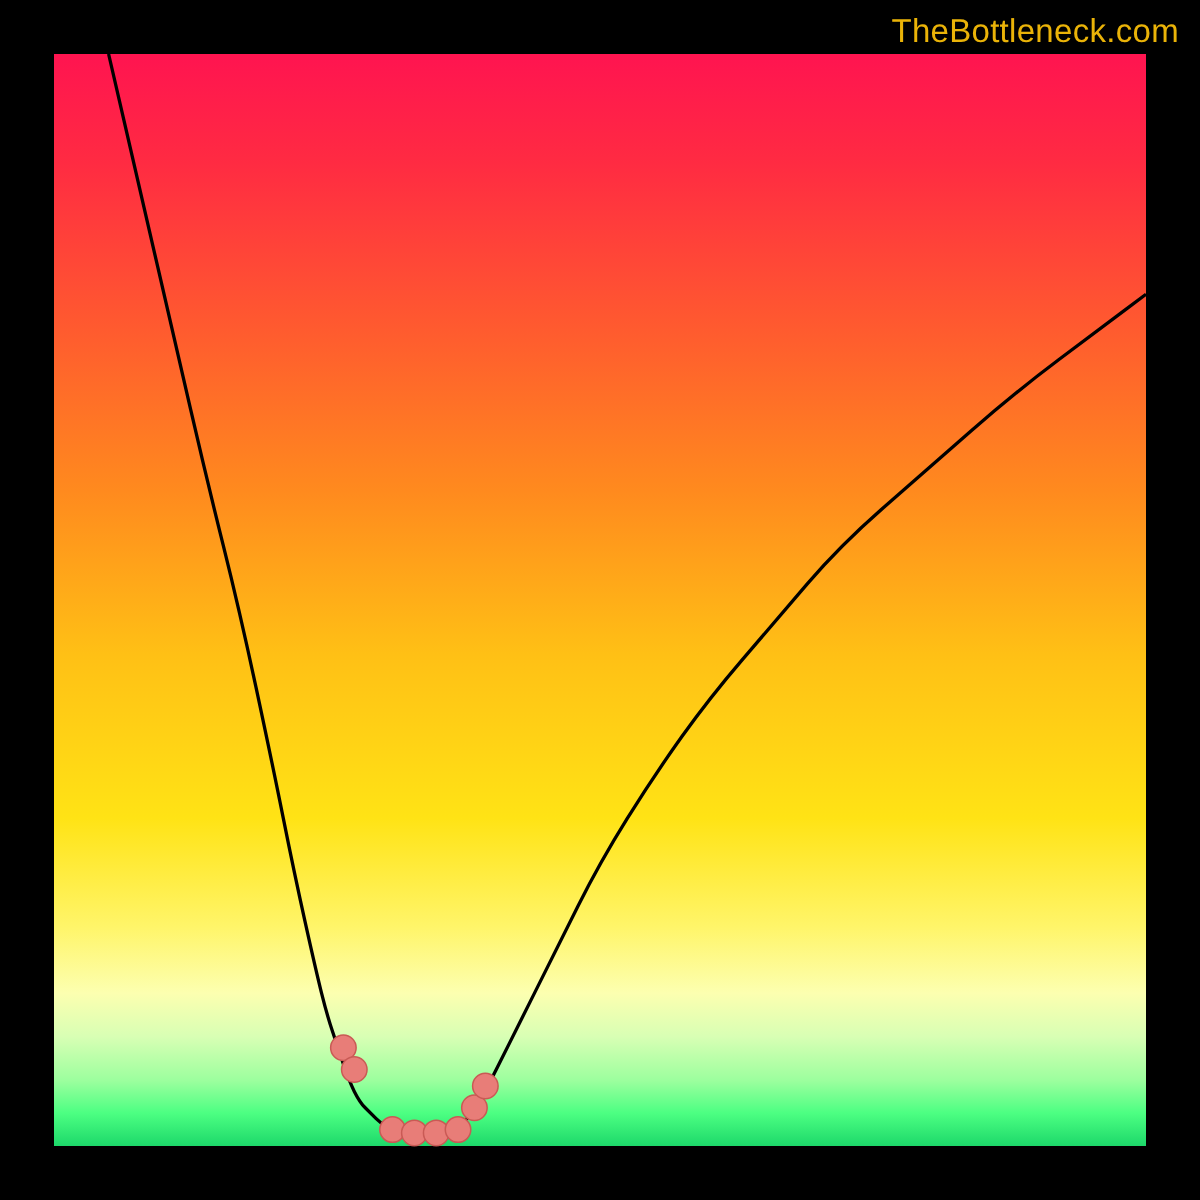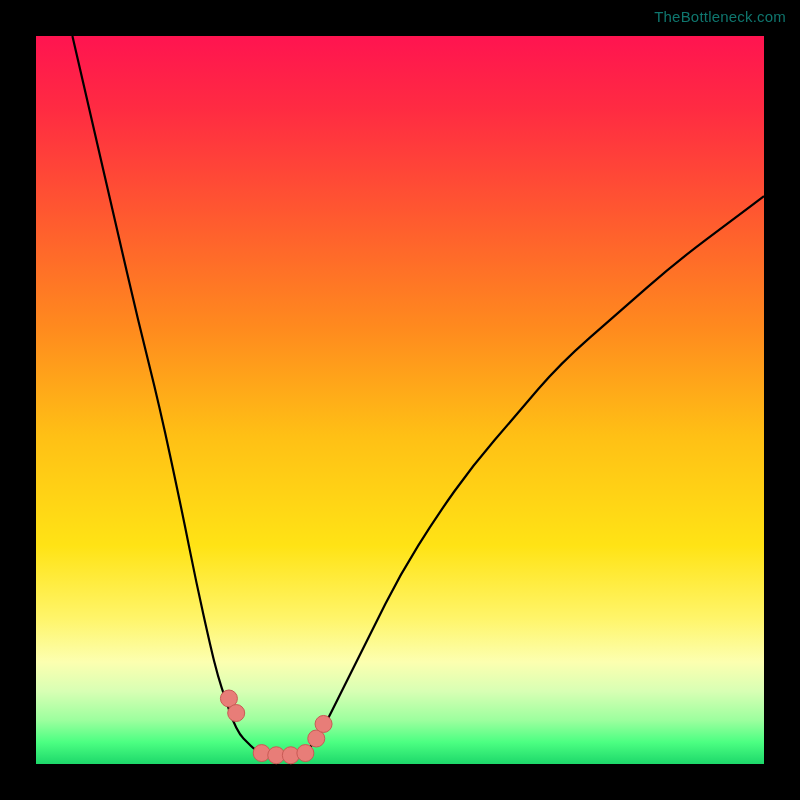--- a/index.html
+++ b/index.html
@@ -24,22 +24,22 @@
     left: 36px;
     top: 36px;
     width: 728px;
     height: 728px;
     
   }
   .watermark {
     position: absolute;
     top: 8px;
     right: 14px;
-    color: #0f766e;
-    font-size: 15px;
+    color: #eab308;
+    font-size: 22px;
     font-weight: 500;
     letter-spacing: 0.2px;
   }
   svg.overlay {
     position: absolute;
     left: 36px;
     top: 36px;
     width: 728px;
     height: 728px;
     overflow: visible;

